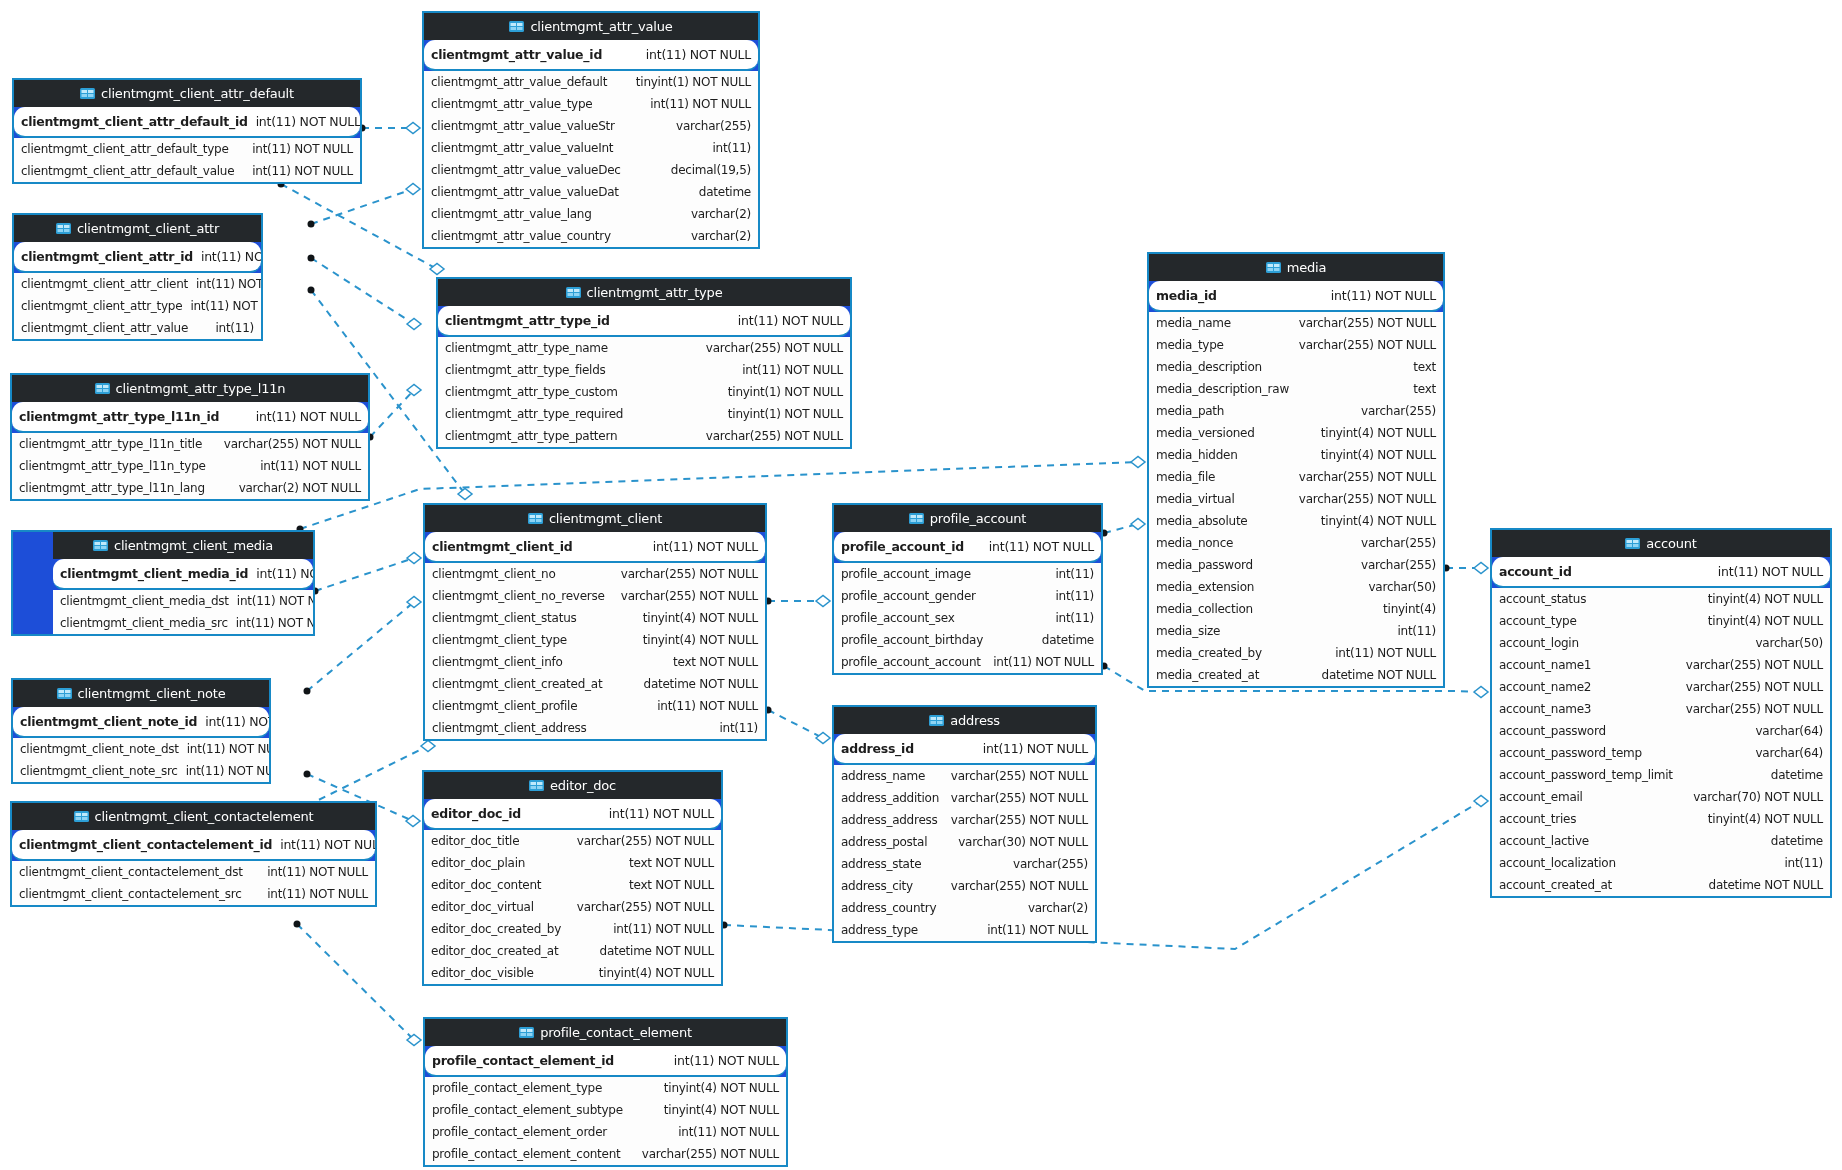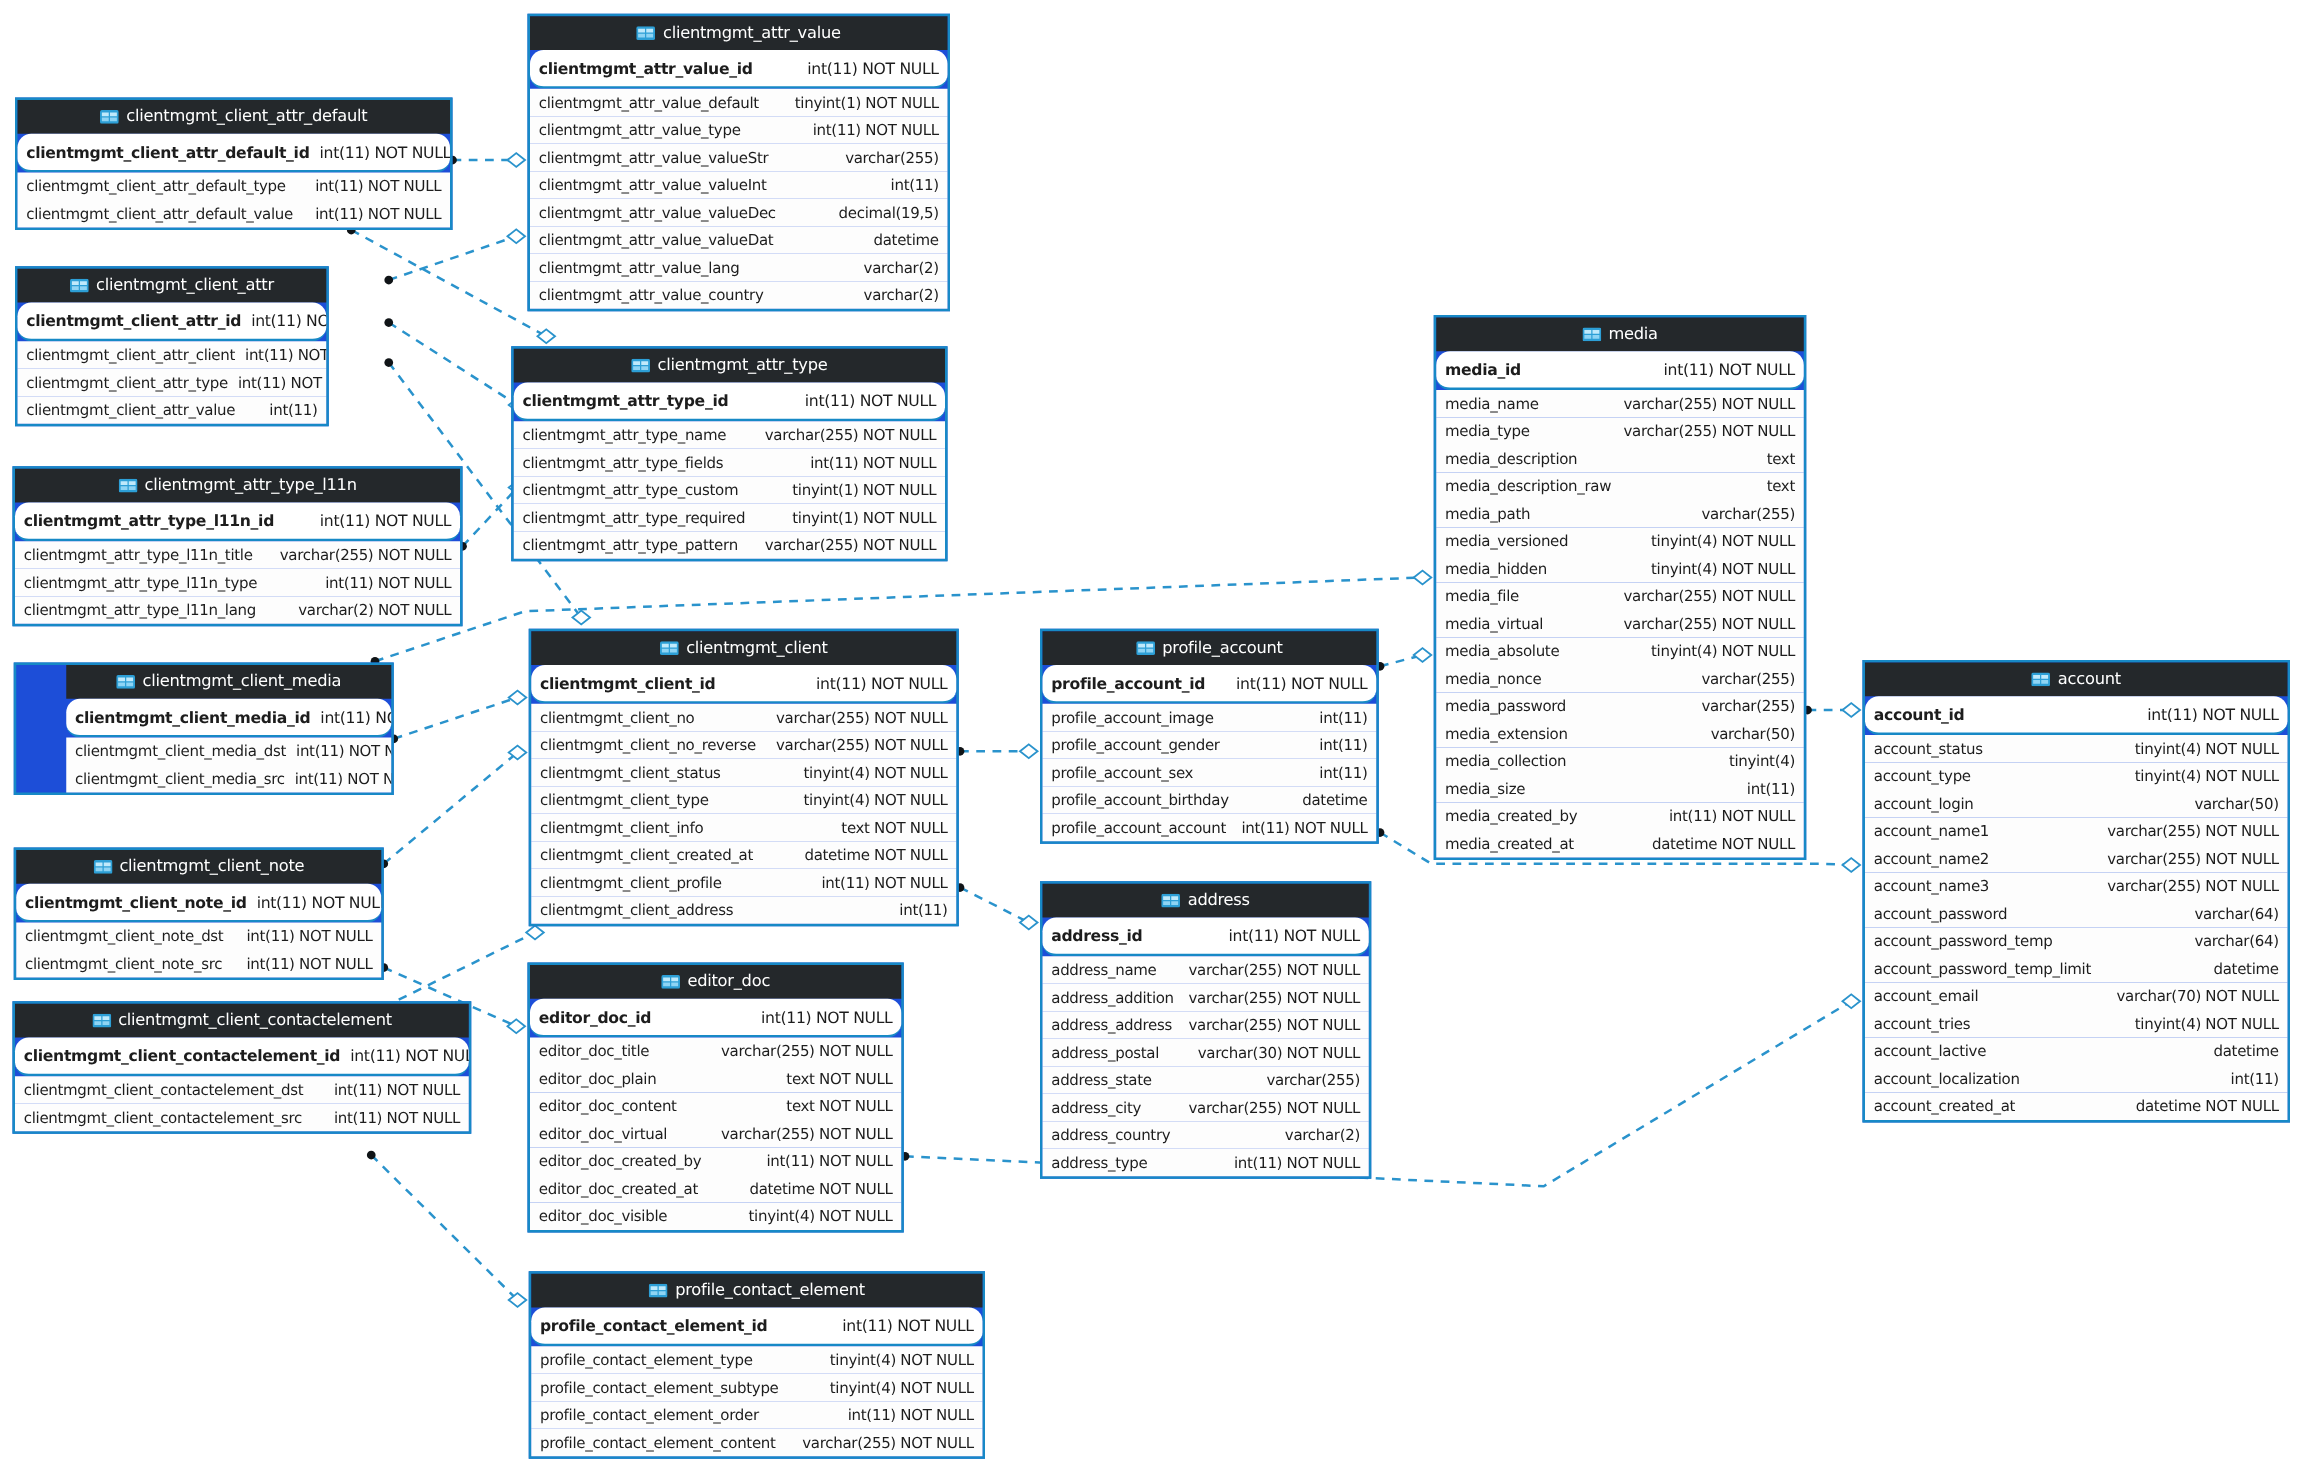--- a/index.html
+++ b/index.html
@@ -174,21 +174,21 @@
       </div>
       <div class="row">
         <span class="fld">clientmgmt_client_attr_type</span>
         <span class="typ">int(11) NOT NULL</span>
       </div>
       <div class="row">
         <span class="fld">clientmgmt_client_attr_value</span>
         <span class="typ">int(11)</span>
       </div>
     </div>
-    <div class="tbl" style="left: 409px; top: 277px; width: 349px;">
+    <div class="tbl" style="left: 436px; top: 277px; width: 416px;">
       <div class="tbl-header">
         <svg width="15" height="11" viewBox="0 0 15 11" class="tbl-icon">
           <rect width="15" height="11" rx="1.5" fill="#2d9fd6"></rect>
           <rect x="1.5" y="2" width="5.5" height="3" fill="#bfe9fb"></rect>
           <rect x="8" y="2" width="5.5" height="3" fill="#bfe9fb"></rect>
           <rect x="1.5" y="6" width="5.5" height="3" fill="#8ed4f4"></rect>
           <rect x="8" y="6" width="5.5" height="3" fill="#8ed4f4"></rect>
         </svg>
         <span>clientmgmt_attr_type</span>
       </div>
@@ -262,21 +262,21 @@
       </div>
       <div class="row">
         <span class="fld">clientmgmt_client_media_dst</span>
         <span class="typ">int(11) NOT NULL</span>
       </div>
       <div class="row">
         <span class="fld">clientmgmt_client_media_src</span>
         <span class="typ">int(11) NOT NULL</span>
       </div>
     </div>
-    <div class="tbl" style="left: 11px; top: 678px; width: 296px;">
+    <div class="tbl" style="left: 11px; top: 678px; width: 260px;">
       <div class="tbl-header">
         <svg width="15" height="11" viewBox="0 0 15 11" class="tbl-icon">
           <rect width="15" height="11" rx="1.5" fill="#2d9fd6"></rect>
           <rect x="1.5" y="2" width="5.5" height="3" fill="#bfe9fb"></rect>
           <rect x="8" y="2" width="5.5" height="3" fill="#bfe9fb"></rect>
           <rect x="1.5" y="6" width="5.5" height="3" fill="#8ed4f4"></rect>
           <rect x="8" y="6" width="5.5" height="3" fill="#8ed4f4"></rect>
         </svg>
         <span>clientmgmt_client_note</span>
       </div>

